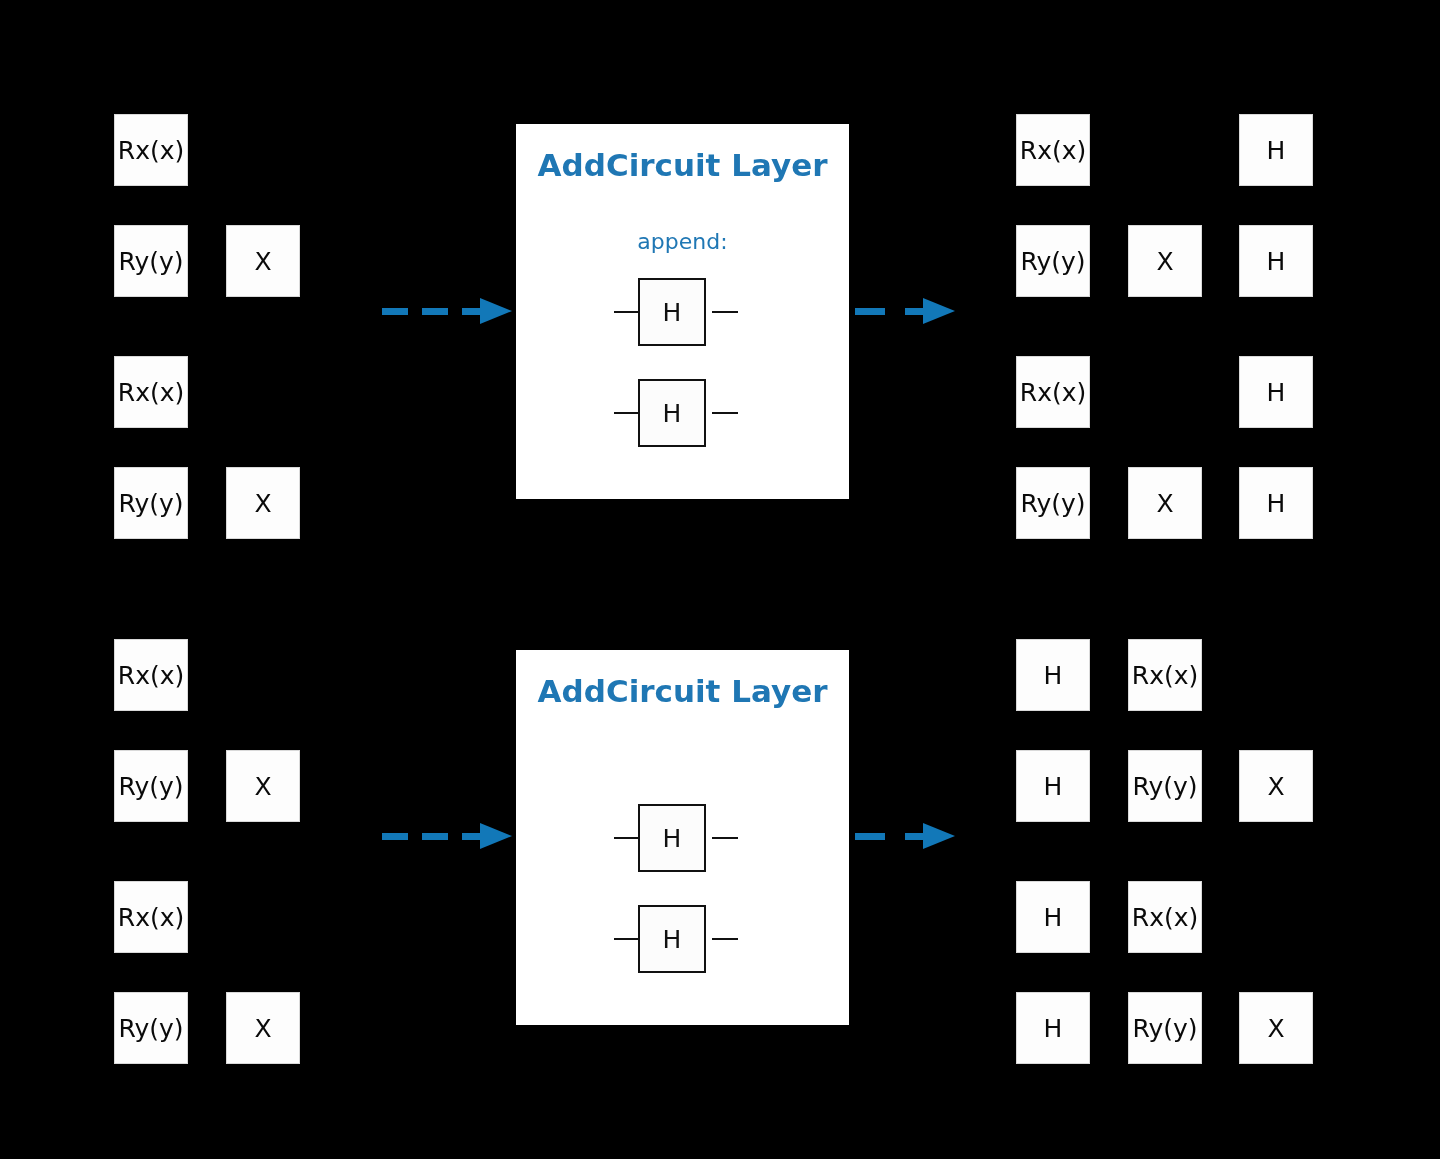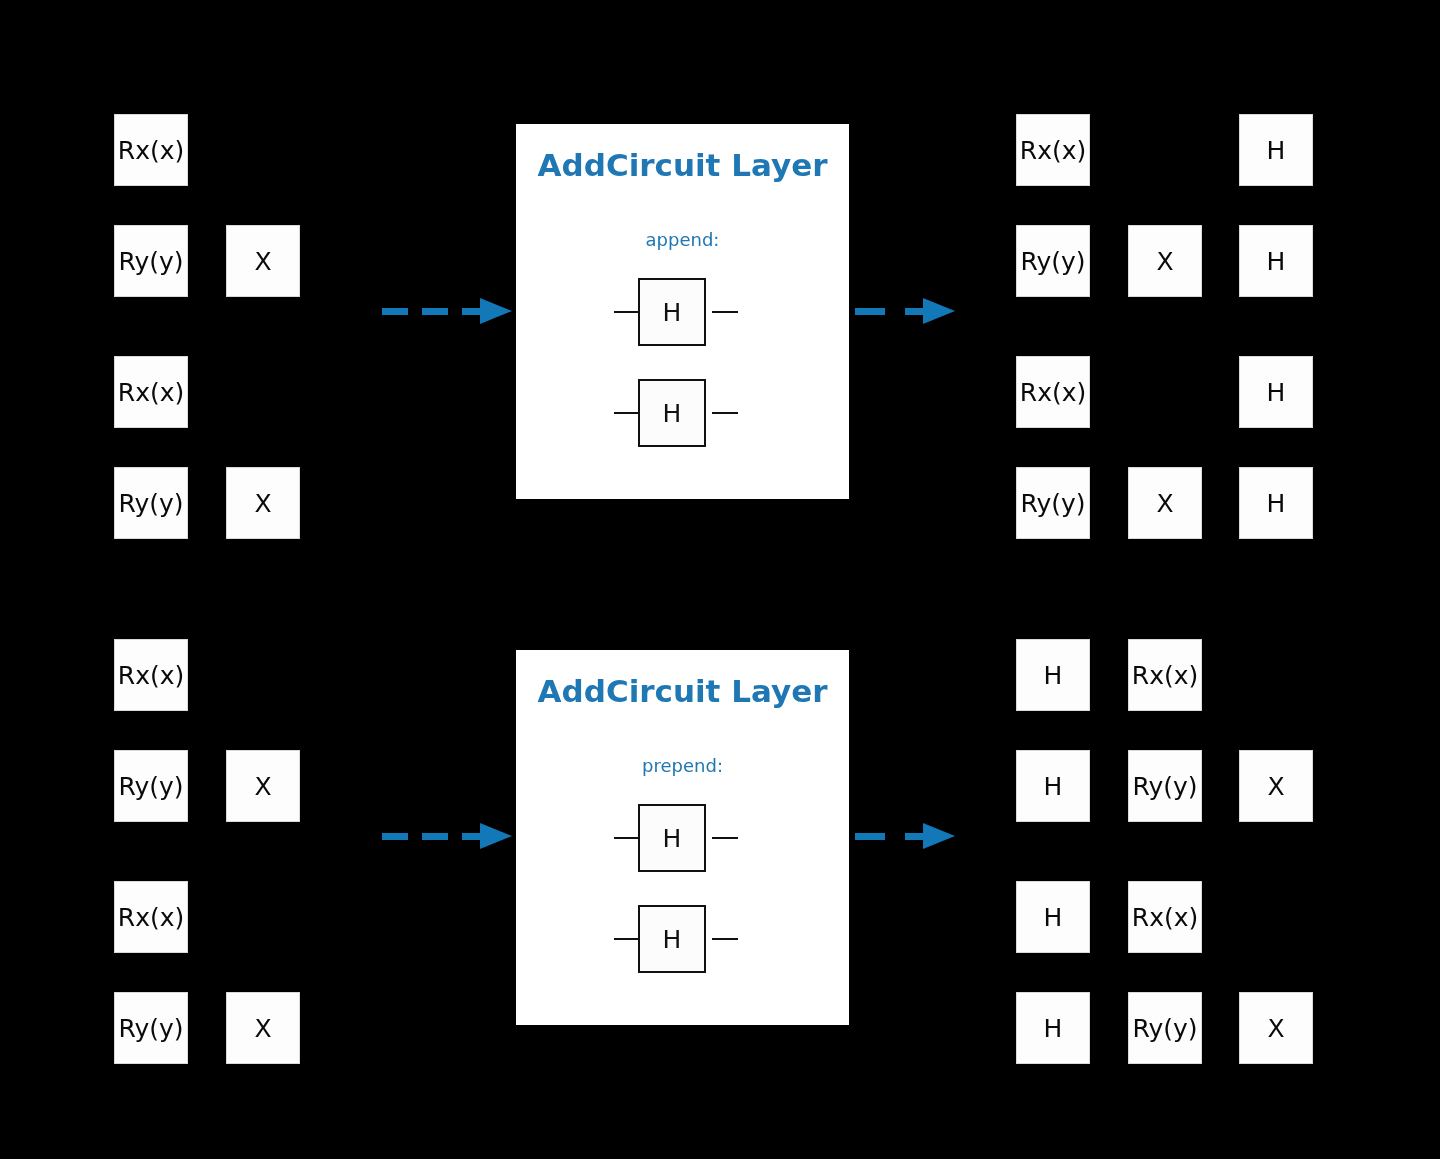--- a/index.html
+++ b/index.html
@@ -54,21 +54,21 @@
     font-size: 31px;
     font-family: "DejaVu Sans", sans-serif;
     white-space: nowrap;
   }
   .panel-sub {
     position: absolute;
     left: 0;
     right: 0;
     text-align: center;
     color: #1f77b4;
-    font-size: 18px;
+    font-size: 22px;
     font-family: "DejaVu Sans", sans-serif;
     white-space: nowrap;
   }
 
   
   .mini-circuit {
     position: absolute;
     height: 68px;
     width: 124px;
   }
@@ -180,21 +180,20 @@
 
   <div class="arrow" style="left:382px; top:823px; width:132px;">
     <div class="dash" style="left:0px;  width:26px;"></div>
     <div class="dash" style="left:40px; width:26px;"></div>
     <div class="dash" style="left:80px; width:22px;"></div>
     <div class="head" style="left:98px;"></div>
   </div>
 
   <div class="panel" style="left:516px; top:650px; width:333px; height:375px;">
     <div class="panel-title" style="top:22px;">AddCircuit Layer</div>
-    <div class="panel-sub" style="top:104px;">prepend:</div>
 
     <div class="mini-circuit" style="left:97px; top:153px;">
       <div class="mini-wire left"></div>
       <div class="mini-gate">H</div>
       <div class="mini-wire right"></div>
     </div>
     <div class="mini-circuit" style="left:97px; top:254px;">
       <div class="mini-wire left"></div>
       <div class="mini-gate">H</div>
       <div class="mini-wire right"></div>

